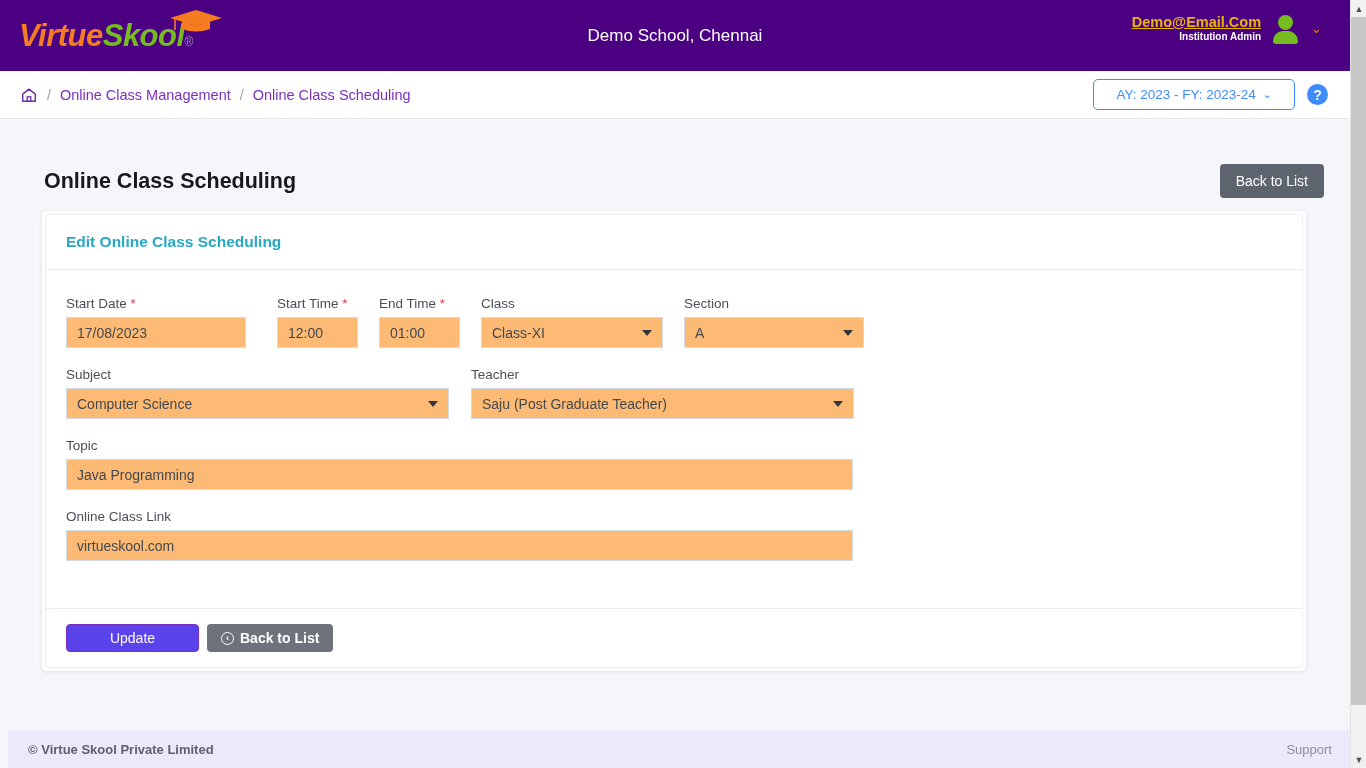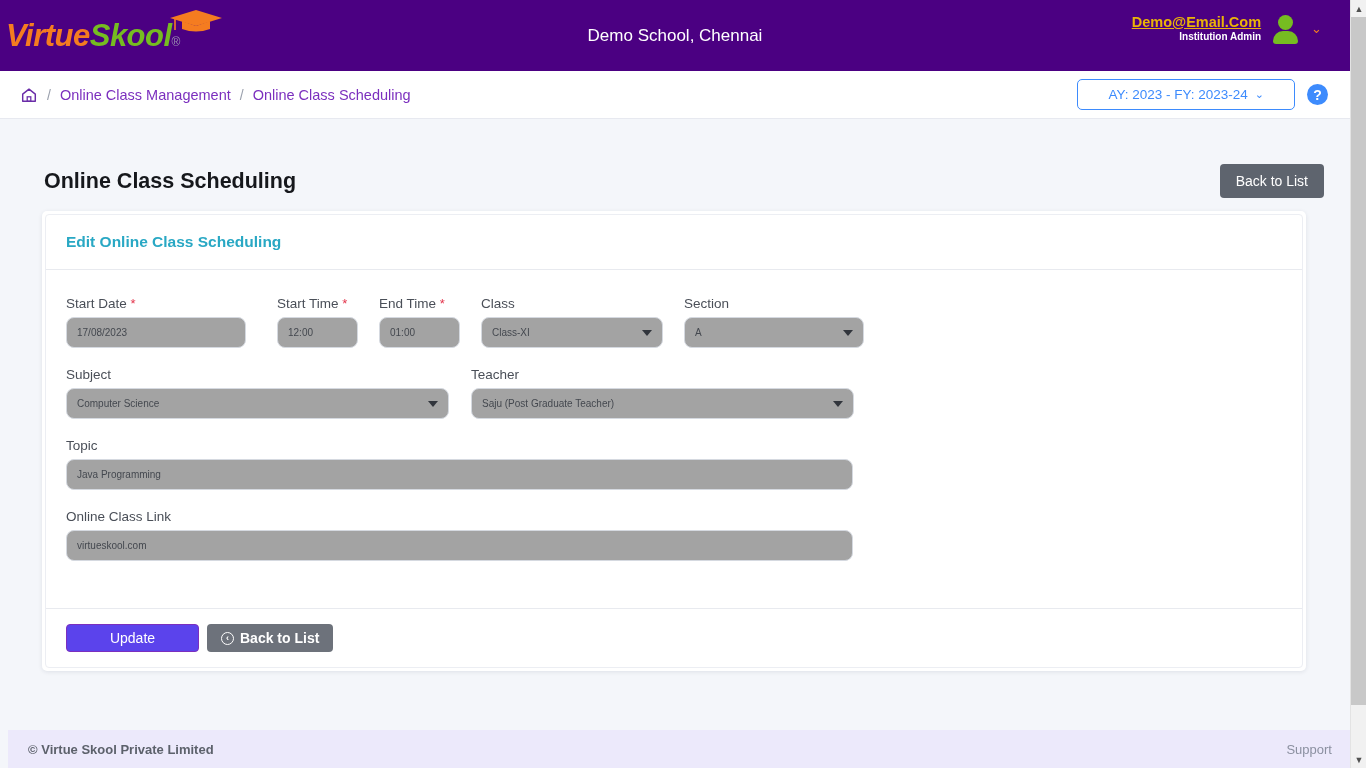--- a/index.html
+++ b/index.html
@@ -20,21 +20,21 @@
 
   
   .topbar {
     height: 71px;
     background: #4b0082;
     display: flex;
     align-items: center;
     position: relative;
   }
   .brand {
-    padding-left: 6px;
+    padding-left: 19px;
     display: flex;
     align-items: flex-end;
     position: relative;
     height: 71px;
   }
   .brand-text {
     font-size: 31px;
     font-weight: bold;
     font-style: italic;
     letter-spacing: -0.5px;
@@ -129,21 +129,21 @@
     display: flex;
     align-items: center;
     gap: 12px;
   }
   .ay-select {
     border: 1px solid #3d8bfd;
     color: #3d8bfd;
     background: #ffffff;
     border-radius: 5px;
     font-size: 13.5px;
-    padding: 7px 30px;
+    padding: 7px 22px;
     display: flex;
     align-items: center;
     gap: 7px;
     white-space: nowrap;
   }
   .ay-caret { font-size: 11px; }
   .help-icon {
     width: 21px; height: 21px;
     border-radius: 50%;
     background: #3d8bfd;
@@ -223,23 +223,23 @@
   .field-label {
     font-size: 13.5px;
     color: #4a4f58;
     margin-bottom: 6px;
     display: block;
   }
   .req { color: #e3344b; font-size: 13px; }
   .ctl {
     height: 31px;
     border: 1px solid #d5d9e0;
-    border-radius: 8px;
-    background: #a3a3a3;
-    font-size: 10px;
+    border-radius: 0;
+    background: #fdba74;
+    font-size: 14px;
     color: #44484f;
     padding: 0 10px;
     width: 100%;
     display: flex;
     align-items: center;
     font-family: inherit;
   }
   input.ctl { outline: none; }
   .sel {
     justify-content: space-between;

